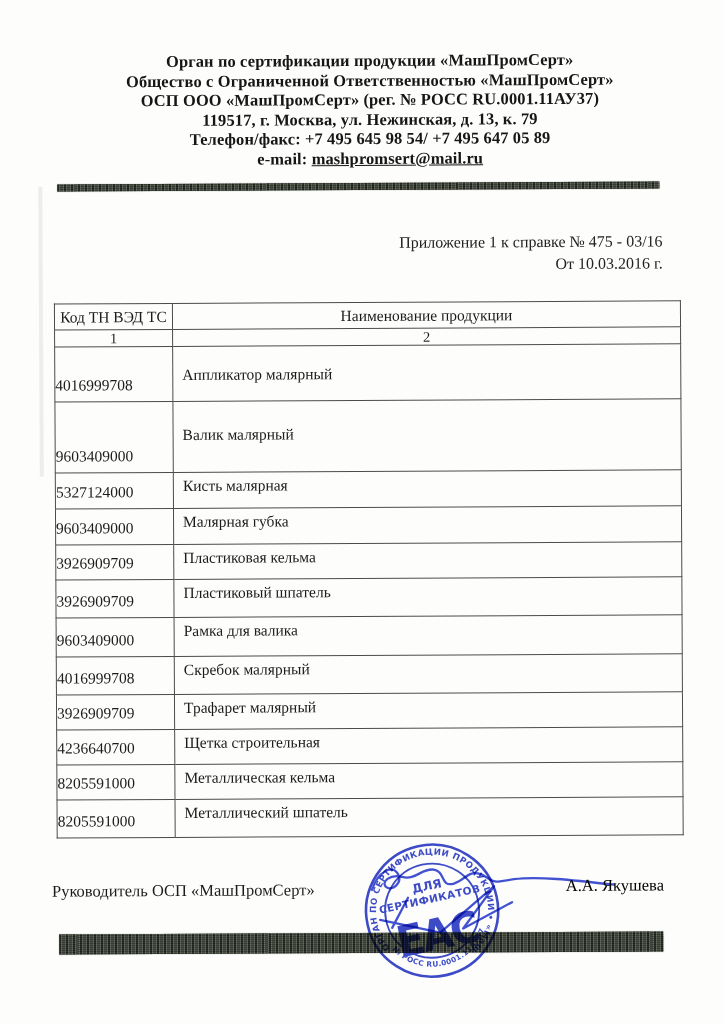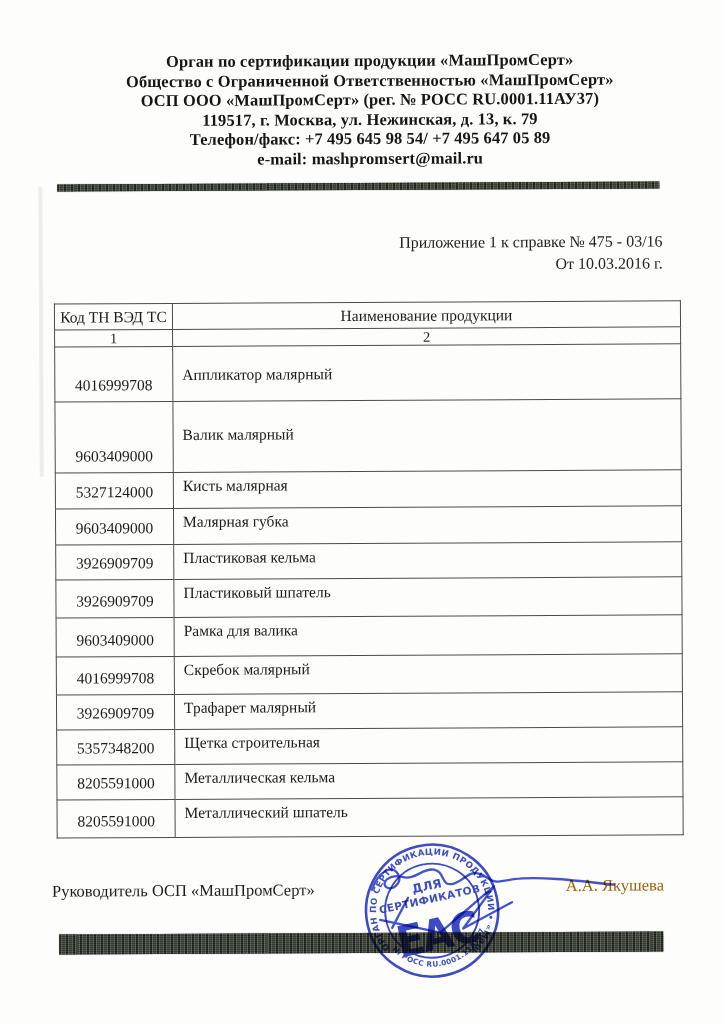--- a/index.html
+++ b/index.html
@@ -10,21 +10,21 @@
     color:#1e1e1e;
   }
   .sheet{position:absolute;inset:0;transform:rotate(-0.3deg);transform-origin:50% 50%;}
 
   
   .letterhead{
     position:absolute;top:51px;left:30px;right:10px;
     text-align:center;font-weight:700;font-size:16.5px;line-height:19.5px;
     letter-spacing:.1px;color:#161616;
   }
-  .letterhead .email-link{}
+  .letterhead .email-link{text-decoration:underline;}
 
   
   .rule{
     position:absolute;
     background-color:#4a5046;
     background-image:
       repeating-linear-gradient(90deg, rgba(15,18,12,.6) 0 2px, rgba(130,138,120,.35) 2px 3px, rgba(55,62,48,.45) 3px 6px, rgba(160,165,150,.22) 6px 7px),
       repeating-linear-gradient(0deg, rgba(0,0,0,.28) 0 1px, rgba(255,255,255,.07) 1px 2px);
     box-shadow:0 0 1px rgba(40,45,35,.8);
   }
@@ -46,40 +46,40 @@
   }
   table.products col.c1{width:118px;}
   table.products col.c2{width:508px;}
   table.products td,table.products th{
     border:1px solid #4c4c4c;font-weight:400;padding:0;
   }
   thead tr.hdr{height:26px;}
   thead tr.hdr th{text-align:center;vertical-align:middle;font-size:15.5px;}
   thead tr.num{height:17px;}
   thead tr.num th{text-align:center;vertical-align:middle;font-size:14.5px;line-height:14px;}
-  tbody td.code-cell{vertical-align:bottom;text-align:center;padding-bottom:7px;}
+  tbody td.code-cell{vertical-align:bottom;padding-bottom:7px;}
   tbody td.name-cell{vertical-align:top;text-align:left;padding:4px 6px 0 9px;}
   tbody tr:nth-child(1){height:55px;}
   tbody tr:nth-child(2){height:71px;}
   tbody tr:nth-child(3){height:36px;}
   tbody tr:nth-child(4){height:36px;}
   tbody tr:nth-child(5){height:35px;}
   tbody tr:nth-child(6){height:38px;}
   tbody tr:nth-child(7){height:39px;}
   tbody tr:nth-child(8){height:38px;}
   tbody tr:nth-child(9){height:35px;}
   tbody tr:nth-child(10){height:35px;}
   tbody tr:nth-child(11){height:35px;}
   tbody tr:nth-child(12){height:38px;}
   tbody tr:nth-child(1) td.name-cell{padding-top:19px;}
   tbody tr:nth-child(2) td.name-cell{padding-top:24px;}
 
   
   .footer-left{position:absolute;left:50px;top:880px;font-size:16.5px;color:#1d1d1d;}
-  .footer-right{position:absolute;right:62px;top:877px;font-size:16.5px;color:#a16207;}
+  .footer-right{position:absolute;right:62px;top:877px;font-size:16.5px;color:#000000;}
 
   
   .stamp-svg{position:absolute;left:330px;top:811px;width:200px;height:200px;
              mix-blend-mode:multiply;opacity:.93;}
   .sig-svg{position:absolute;left:340px;top:840px;width:290px;height:110px;
            mix-blend-mode:multiply;opacity:.95;}
 </style>
 </head>
 <body>
 
@@ -148,21 +148,21 @@
         </tr>
         <tr>
           <td class="code-cell">4016999708</td>
           <td class="name-cell">Скребок малярный</td>
         </tr>
         <tr>
           <td class="code-cell">3926909709</td>
           <td class="name-cell">Трафарет малярный</td>
         </tr>
         <tr>
-          <td class="code-cell">5357348200</td>
+          <td class="code-cell">4236640700</td>
           <td class="name-cell">Щетка строительная</td>
         </tr>
         <tr>
           <td class="code-cell">8205591000</td>
           <td class="name-cell">Металлическая кельма</td>
         </tr>
         <tr>
           <td class="code-cell">8205591000</td>
           <td class="name-cell">Металлический шпатель</td>
         </tr>

